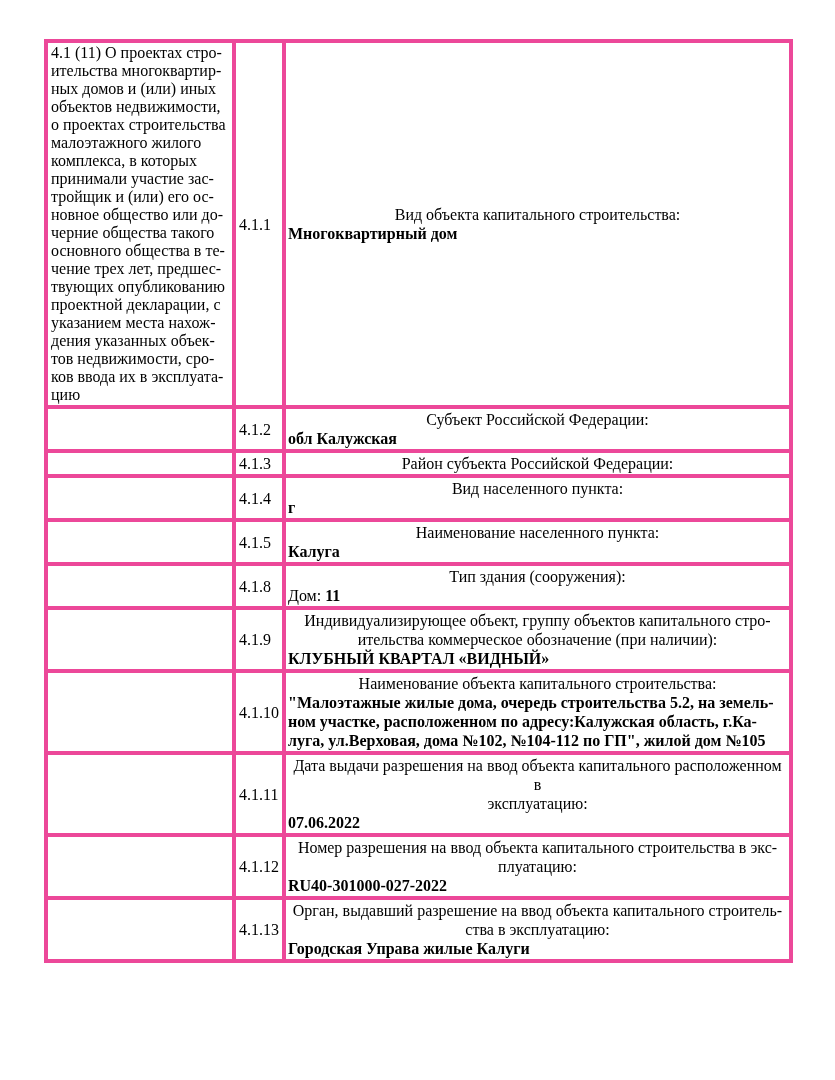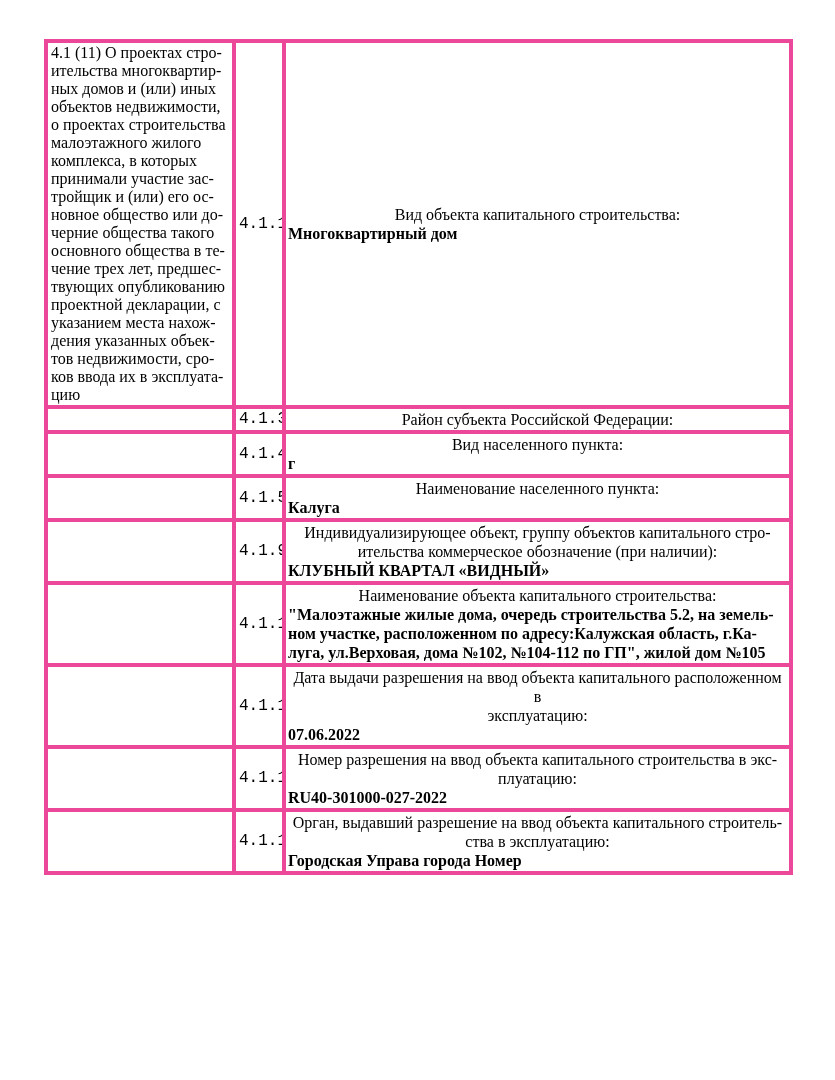--- a/index.html
+++ b/index.html
@@ -35,21 +35,20 @@
   td.desc-cell {
     vertical-align: top;
     line-height: 18px;
     white-space: pre-line;
     padding: 1px 2px 1px 3px;
   }
   td.num-cell {
     vertical-align: middle;
     padding-left: 3px;
     line-height: 19px;
-    font-family: Liberation Mono, monospace;
   }
   td.content-cell {
     line-height: 19px;
     vertical-align: middle;
   }
   .field-label {
     white-space: pre-line;
     text-align: center;
   }
   .field-value {
@@ -92,20 +91,28 @@
 тов недвижимости, сро-
 ков ввода их в эксплуата-
 цию</td>
       <td class="num-cell">4.1.1</td>
       <td class="content-cell">
         <div class="field-label">Вид объекта капитального строительства:</div>
         <div class="field-value">Многоквартирный дом</div>
       </td>
     </tr>
 
+    <tr>
+      <td class="desc-cell"></td>
+      <td class="num-cell">4.1.2</td>
+      <td class="content-cell">
+        <div class="field-label">Субъект Российской Федерации:</div>
+        <div class="field-value">обл Калужская</div>
+      </td>
+    </tr>
 
     <tr>
       <td class="desc-cell"></td>
       <td class="num-cell">4.1.3</td>
       <td class="content-cell">
         <div class="field-label">Район субъекта Российской Федерации:</div>
       </td>
     </tr>
 
     <tr>
@@ -121,20 +128,28 @@
       <td class="desc-cell"></td>
       <td class="num-cell">4.1.5</td>
       <td class="content-cell">
         <div class="field-label">Наименование населенного пункта:</div>
         <div class="field-value">Калуга</div>
       </td>
     </tr>
 
 
 
+    <tr>
+      <td class="desc-cell"></td>
+      <td class="num-cell">4.1.8</td>
+      <td class="content-cell">
+        <div class="field-label">Тип здания (сооружения):</div>
+        <div class="field-value"><span class="value-prefix">Дом: </span><span>11</span></div>
+      </td>
+    </tr>
 
     <tr>
       <td class="desc-cell"></td>
       <td class="num-cell">4.1.9</td>
       <td class="content-cell">
         <div class="field-label">Индивидуализирующее объект, группу объектов капитального стро-
 ительства коммерческое обозначение (при наличии):</div>
         <div class="field-value">КЛУБНЫЙ КВАРТАЛ «ВИДНЫЙ»</div>
       </td>
     </tr>
@@ -169,18 +184,18 @@
         <div class="field-value">RU40-301000-027-2022</div>
       </td>
     </tr>
 
     <tr>
       <td class="desc-cell"></td>
       <td class="num-cell">4.1.13</td>
       <td class="content-cell">
         <div class="field-label">Орган, выдавший разрешение на ввод объекта капитального строитель-
 ства в эксплуатацию:</div>
-        <div class="field-value">Городская Управа города Номер</div>
+        <div class="field-value">Городская Управа жилые Калуги</div>
       </td>
     </tr>
 
   </tbody>
 </table>
 
 </body></html>

